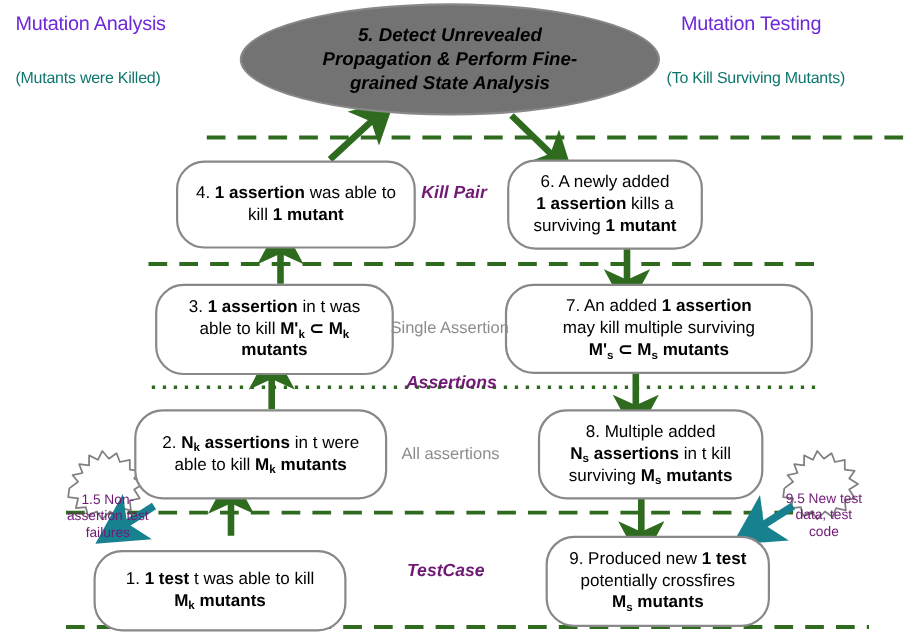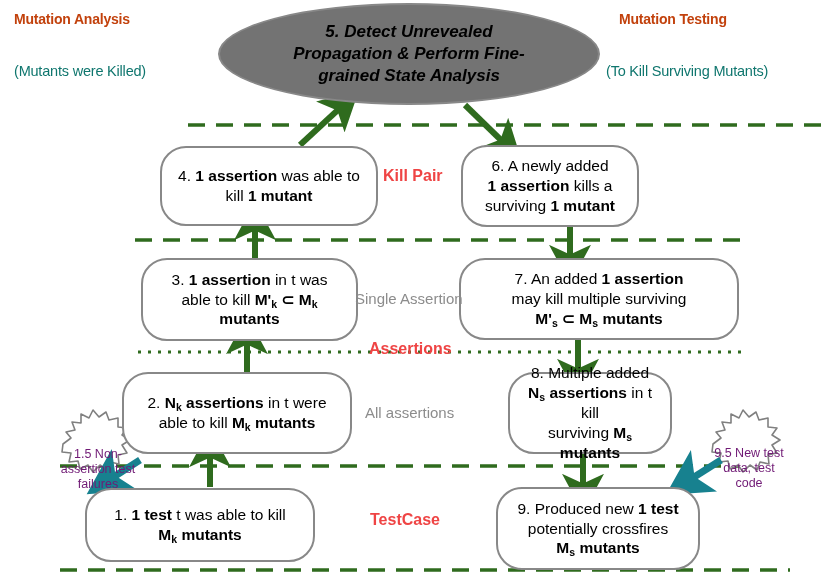--- a/index.html
+++ b/index.html
@@ -16,23 +16,23 @@
     overflow: hidden;
   }
   svg.layer {
     position: absolute;
     top: 0; left: 0;
     width: 830px; height: 582px;
     pointer-events: none;
   }
   .hdr-title {
     position: absolute;
-    font-weight: bold;
-    font-size: 14px;
-    color: #c2410c;
+    font-weight: normal;
+    font-size: 18px;
+    color: #6d28d9;
     white-space: nowrap;
     letter-spacing: -0.2px;
   }
   .hdr-sub {
     position: absolute;
     font-size: 14.5px;
     color: #0f766e;
     white-space: nowrap;
     letter-spacing: -0.2px;
   }
@@ -66,22 +66,23 @@
     color: #000;
     line-height: 1.3;
     padding: 6px 28px;
   }
   .mid-label {
     position: absolute;
     white-space: nowrap;
     text-align: center;
   }
   .lbl-blue {
-    color: #ef4444;
+    color: #701a75;
     font-weight: bold;
+    font-style: italic;
     font-size: 16px;
   }
   .lbl-gray {
     color: #8c8c8c;
     font-size: 15px;
   }
   .burst-text {
     position: absolute;
     text-align: center;
     font-size: 12.5px;
@@ -165,33 +166,33 @@
   </div>
 
   <div class="node" style="left:141px; top:258px; width:217px; height:83px;">
     <span>3. <b>1 assertion</b> in t was<br>able to kill <b>M'<sub>k</sub> ⊂ M<sub>k</sub></b><br><b>mutants</b></span>
   </div>
 
   <div class="node" style="left:122px; top:372px; width:230px; height:82px;">
     <span>2. <b>N<sub>k</sub> assertions</b> in t were<br>able to kill <b>M<sub>k</sub> mutants</b></span>
   </div>
 
-  <div class="node" style="left:85px; top:488px; width:230px; height:74px;">
+  <div class="node" style="left:85px; top:500px; width:230px; height:74px;">
     <span>1. <b>1 test</b> t was able to kill<br><b>M<sub>k</sub> mutants</b></span>
   </div>
 
   <div class="node" style="left:461px; top:145px; width:178px; height:82px;">
     <span>6. A newly added<br><b>1 assertion</b> kills a<br>surviving <b>1 mutant</b></span>
   </div>
 
   <div class="node" style="left:459px; top:258px; width:280px; height:82px;">
     <span>7. An added <b>1 assertion</b><br>may kill multiple surviving<br><b>M'<sub>s</sub> ⊂ M<sub>s</sub> mutants</b></span>
   </div>
 
-  <div class="node" style="left:489px; top:372px; width:164px; height:82px;margin-left:19px;">
+  <div class="node" style="left:489px; top:372px; width:205px; height:82px;">
     <span>8. Multiple added<br><b>N<sub>s</sub> assertions</b> in t kill<br>surviving <b>M<sub>s</sub> mutants</b></span>
   </div>
 
   <div class="node" style="left:496px; top:487px; width:204px; height:83px;">
     <span>9. Produced new <b>1 test</b><br>potentially crossfires<br><b>M<sub>s</sub> mutants</b></span>
   </div>
 
   <div class="mid-label lbl-blue" style="left:383px; top:167px;">Kill Pair</div>
   <div class="mid-label lbl-gray" style="left:355px; top:290px;">Single Assertion</div>
   <div class="mid-label lbl-blue" style="left:369px; top:340px;">Assertions</div>

